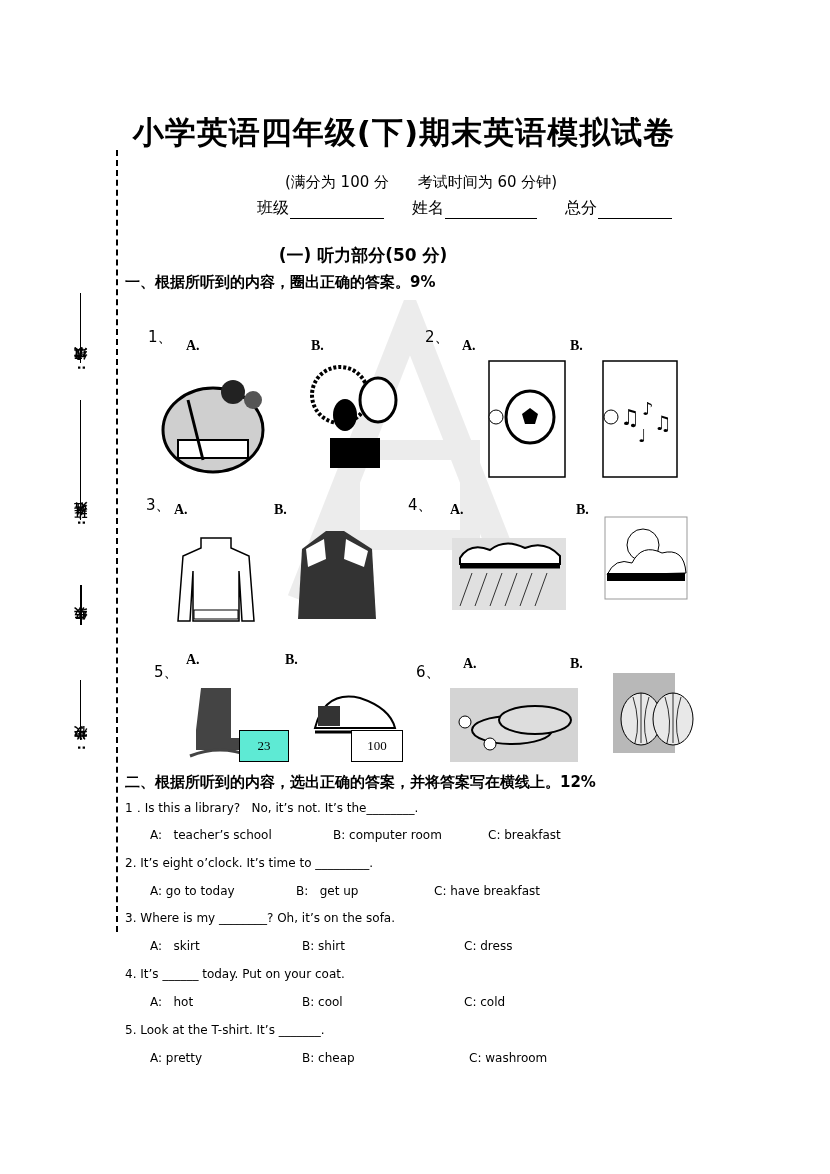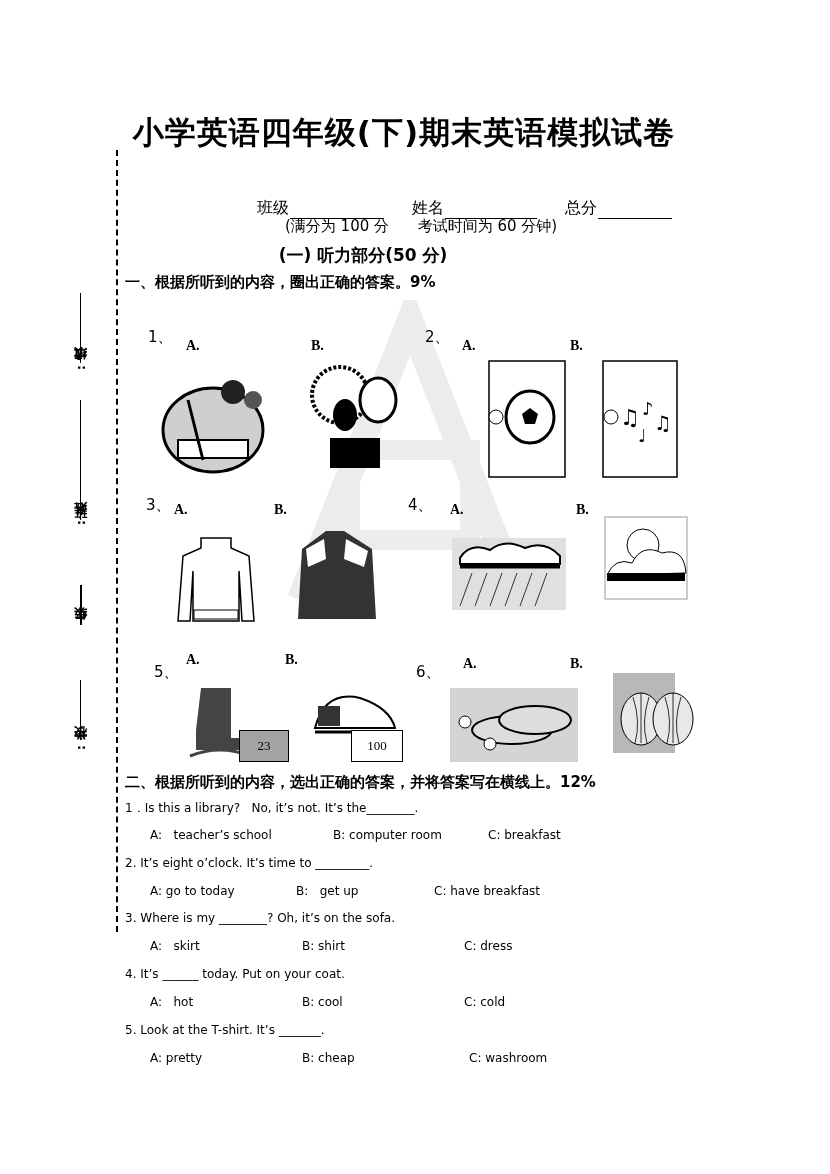--- a/index.html
+++ b/index.html
@@ -1,20 +1,20 @@
 <!DOCTYPE html>
 <html><head>
 <meta charset="utf-8">
 <style>
   html, body { margin:0; padding:0; background:#ffffff; }
   body { width:830px; height:1174px; position:relative; overflow:hidden;
          font-family:"DejaVu Sans", "Liberation Sans", sans-serif; color:#000; }
   .abs { position:absolute; }
   .title { left:0; width:808px; top:112px; text-align:center; font-size:31px; font-weight:bold; letter-spacing:1px; }
-  .sub { top:173px; left:285px; font-size:15px; white-space:pre;margin-top:44px; }
+  .sub { top:173px; left:285px; font-size:15px; white-space:pre; }
   .fields { top:198px; left:257px; font-size:16px; display:flex; gap:28px; }
   .field { display:flex; align-items:flex-end; }
   .uline { display:inline-block; border-bottom:1px solid #000; height:16px; margin-left:1px; }
   .section-title { left:0; width:726px; top:244px; text-align:center; font-size:17px; font-weight:bold; }
   .q-head { left:125px; font-size:15px; font-weight:bold; }
   .dash { left:116px; top:150px; height:782px; border-left:2px dashed #000; }
   .binding { left:62px; top:285px; width:40px; height:520px; }
   .vtext { position:absolute; font-size:13px; font-weight:bold; writing-mode:vertical-rl; transform:rotate(180deg); }
   .vline { position:absolute; left:18px; border-left:1px solid #000; }
   .num { font-size:15px; }
@@ -131,21 +131,21 @@
   <rect x="4" y="58" width="78" height="8" fill="#000"></rect>
 </svg>
 
 <div class="abs num" style="left:154px;top:663px">5、</div>
 <div class="abs opt-label" style="left:186px;top:652px">A.</div>
 <div class="abs opt-label" style="left:285px;top:652px">B.</div>
 <svg class="abs" style="left:186px;top:684px" width="80" height="76">
   <path d="M15 4 h30 v50 h25 v12 h-60 v-20 z" fill="#444"></path>
   <path d="M4 72 q30 -12 60 0" fill="none" stroke="#444" stroke-width="3"></path>
 </svg>
-<div class="abs" style="left:239px;top:730px;width:48px;height:30px;border:1px solid #000;background:#a3a3a3;font-family:'Liberation Serif',serif;font-size:13px;display:flex;align-items:center;justify-content:center">23</div>
+<div class="abs" style="left:239px;top:730px;width:48px;height:30px;border:1px solid #000;background:#5eead4;font-family:'Liberation Serif',serif;font-size:13px;display:flex;align-items:center;justify-content:center">23</div>
 <svg class="abs" style="left:310px;top:688px" width="90" height="60">
   <path d="M5 40 q10 -38 45 -30 q30 10 35 30 z" fill="#fff" stroke="#000" stroke-width="2"></path>
   <path d="M8 18 h22 v20 h-22 z" fill="#333"></path>
   <path d="M5 44 h80" stroke="#000" stroke-width="3"></path>
 </svg>
 <div class="abs" style="left:351px;top:730px;width:50px;height:30px;border:1px solid #000;background:#fff;font-family:'Liberation Serif',serif;font-size:13px;display:flex;align-items:center;justify-content:center">100</div>
 <div class="abs num" style="left:416px;top:663px">6、</div>
 <div class="abs opt-label" style="left:463px;top:656px">A.</div>
 <div class="abs opt-label" style="left:570px;top:656px">B.</div>
 <svg class="abs" style="left:450px;top:688px" width="128" height="74">

